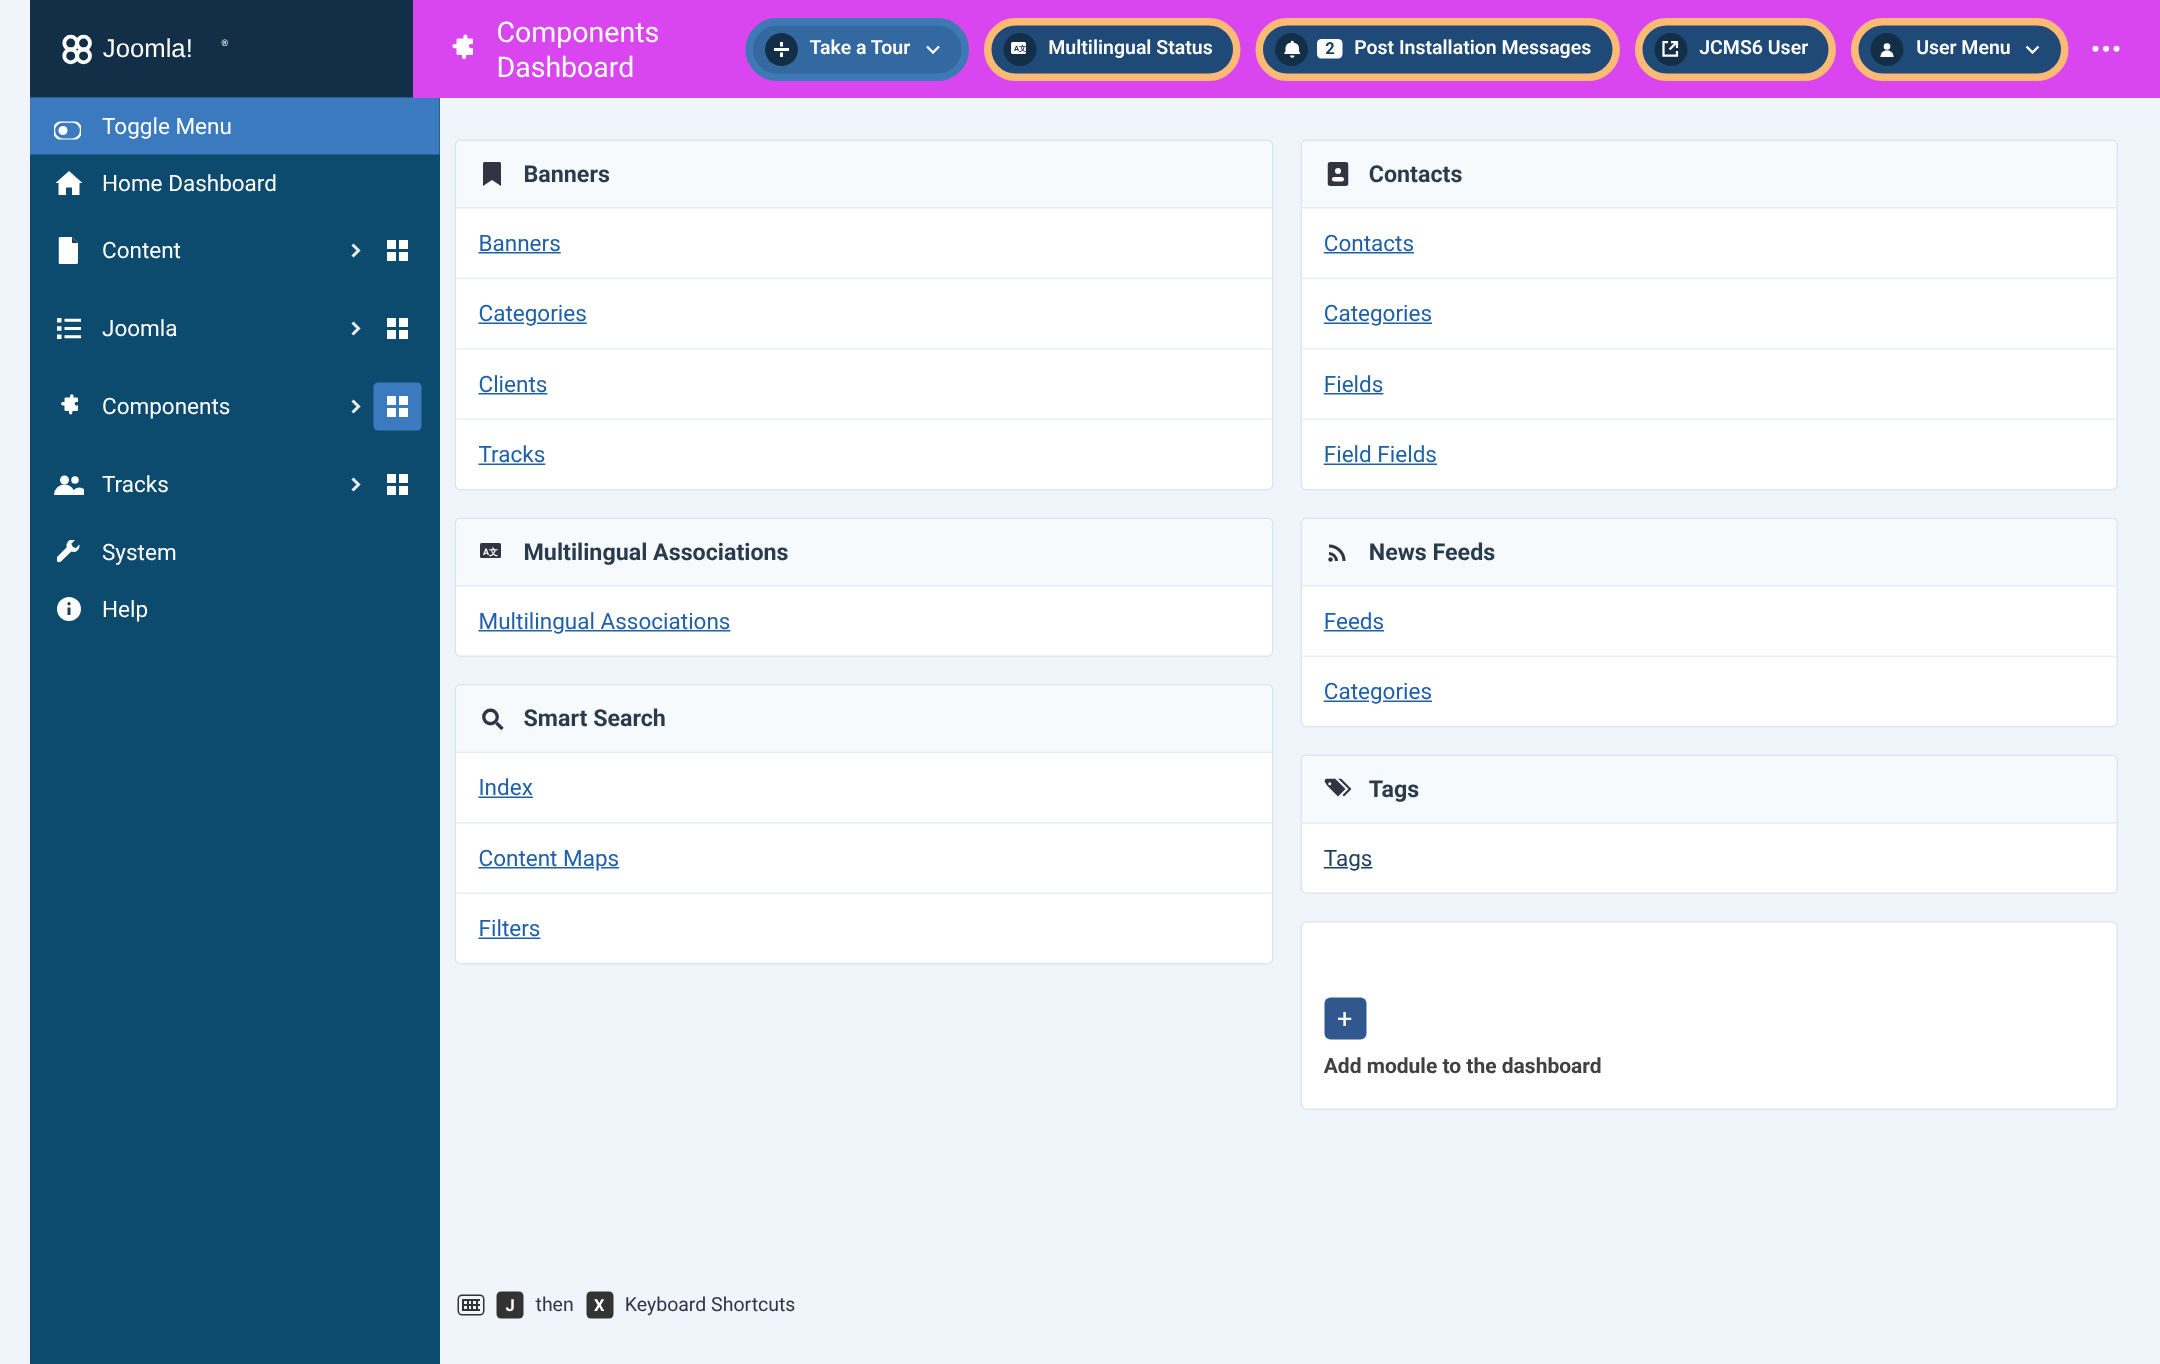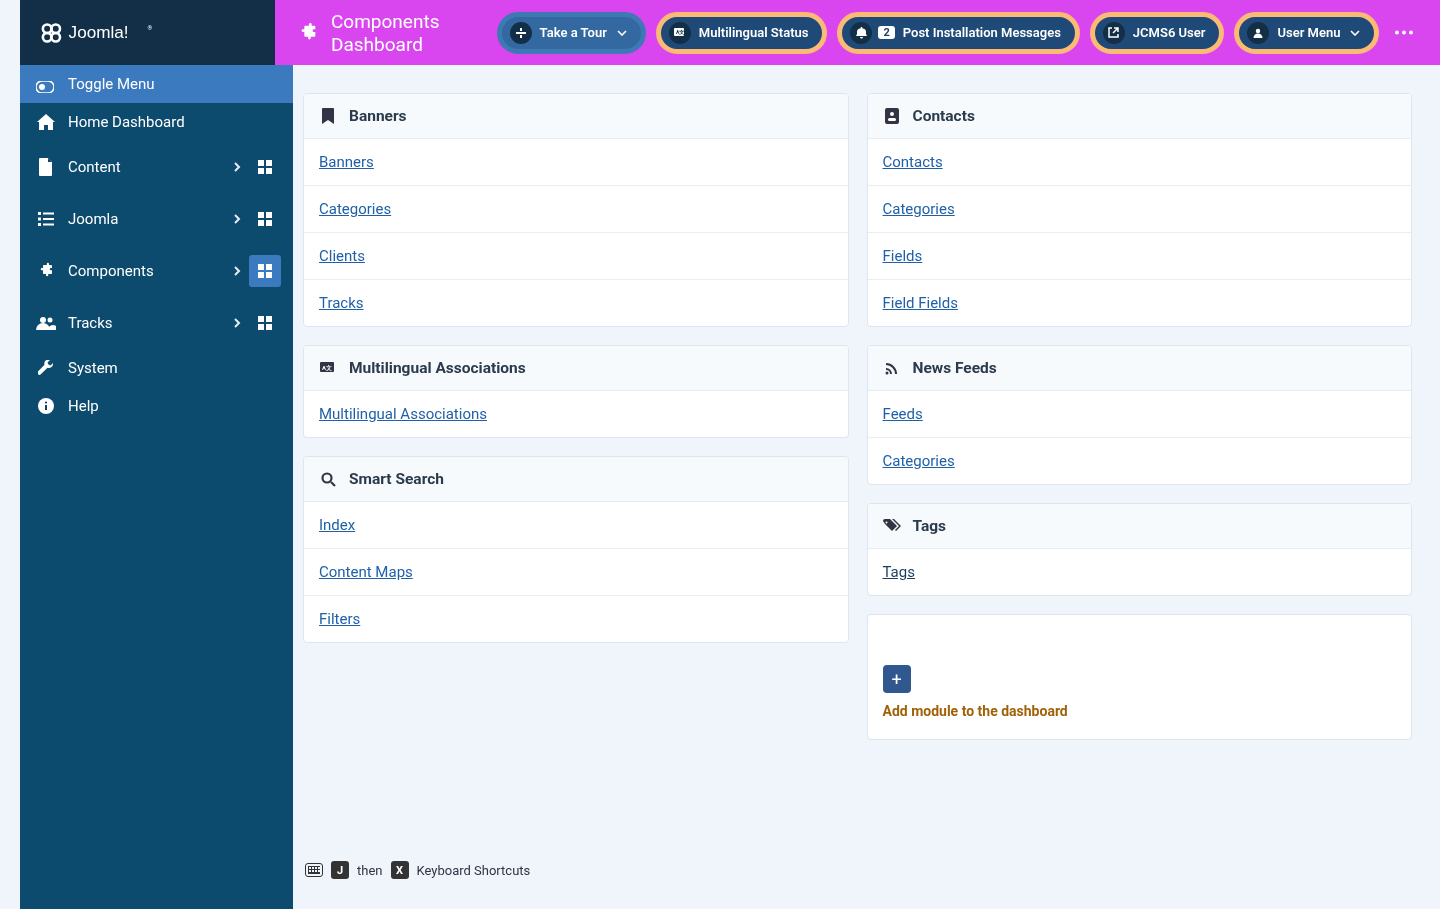--- a/index.html
+++ b/index.html
@@ -33,21 +33,21 @@
 .dashboard { display: grid; grid-template-columns: 1fr 1fr; gap: 18px; padding: 28px; }
 .col { display: flex; flex-direction: column; gap: 18px; }
 .panel { background: #fff; border: 1px solid #dde5ef; border-radius: 4px; overflow: hidden; }
 .panel-header { display: flex; align-items: center; gap: 12px; padding: 13px 15px; border-bottom: 1px solid #e6ecf4; background:#f7fafd; font-weight: 700; font-size: 15.5px; color: #2a3b4c; }
 .panel-header .picon { width: 18px; display:flex; justify-content:center;}
 .panel-list a { display: block; padding: 14px 15px; color: #1f60a8; text-decoration: underline; font-size: 15px; border-top: 1px solid #e9eef5; }
 .panel-list a:first-child { border-top: none;}
 .panel-list a.dark { color:#1c3d5c; }
 .add-panel { background: #fff; border: 1px solid #dde5ef; border-radius: 4px; padding: 50px 15px 20px; }
 .add-btn { width: 28px; height: 28px; background: #30578e; color:#fff; border-radius: 4px; display:flex; align-items:center; justify-content:center; font-size:18px; cursor:pointer; margin-bottom:10px;}
-.add-text { color: #a16207; font-weight: 700; font-size: 14px; }
+.add-text { color: #404040; font-weight: 700; font-size: 14px; }
 
 
 .shortcuts-bar { position: fixed; left: 275px; bottom: 0; padding: 14px 30px 30px; font-size: 13px; color: #334; display:flex; align-items:center; gap:8px; }
 .key { display:inline-flex; align-items:center; justify-content:center; min-width:18px; height:18px; padding:0 4px; background:#333; color:#fff; border-radius:3px; font-size:11px; font-weight:700;}
 .kbd-icon { width:18px; height:14px; border:1.6px solid #333; border-radius:3px; position:relative; }
 .kbd-icon::before { content:''; position:absolute; inset:2px; background: repeating-linear-gradient(90deg,#333 0 1.5px,transparent 1.5px 3px), repeating-linear-gradient(0deg,#333 0 1.5px,transparent 1.5px 3.5px);}
 
 svg { display:block; }
 </style>
 </head>

